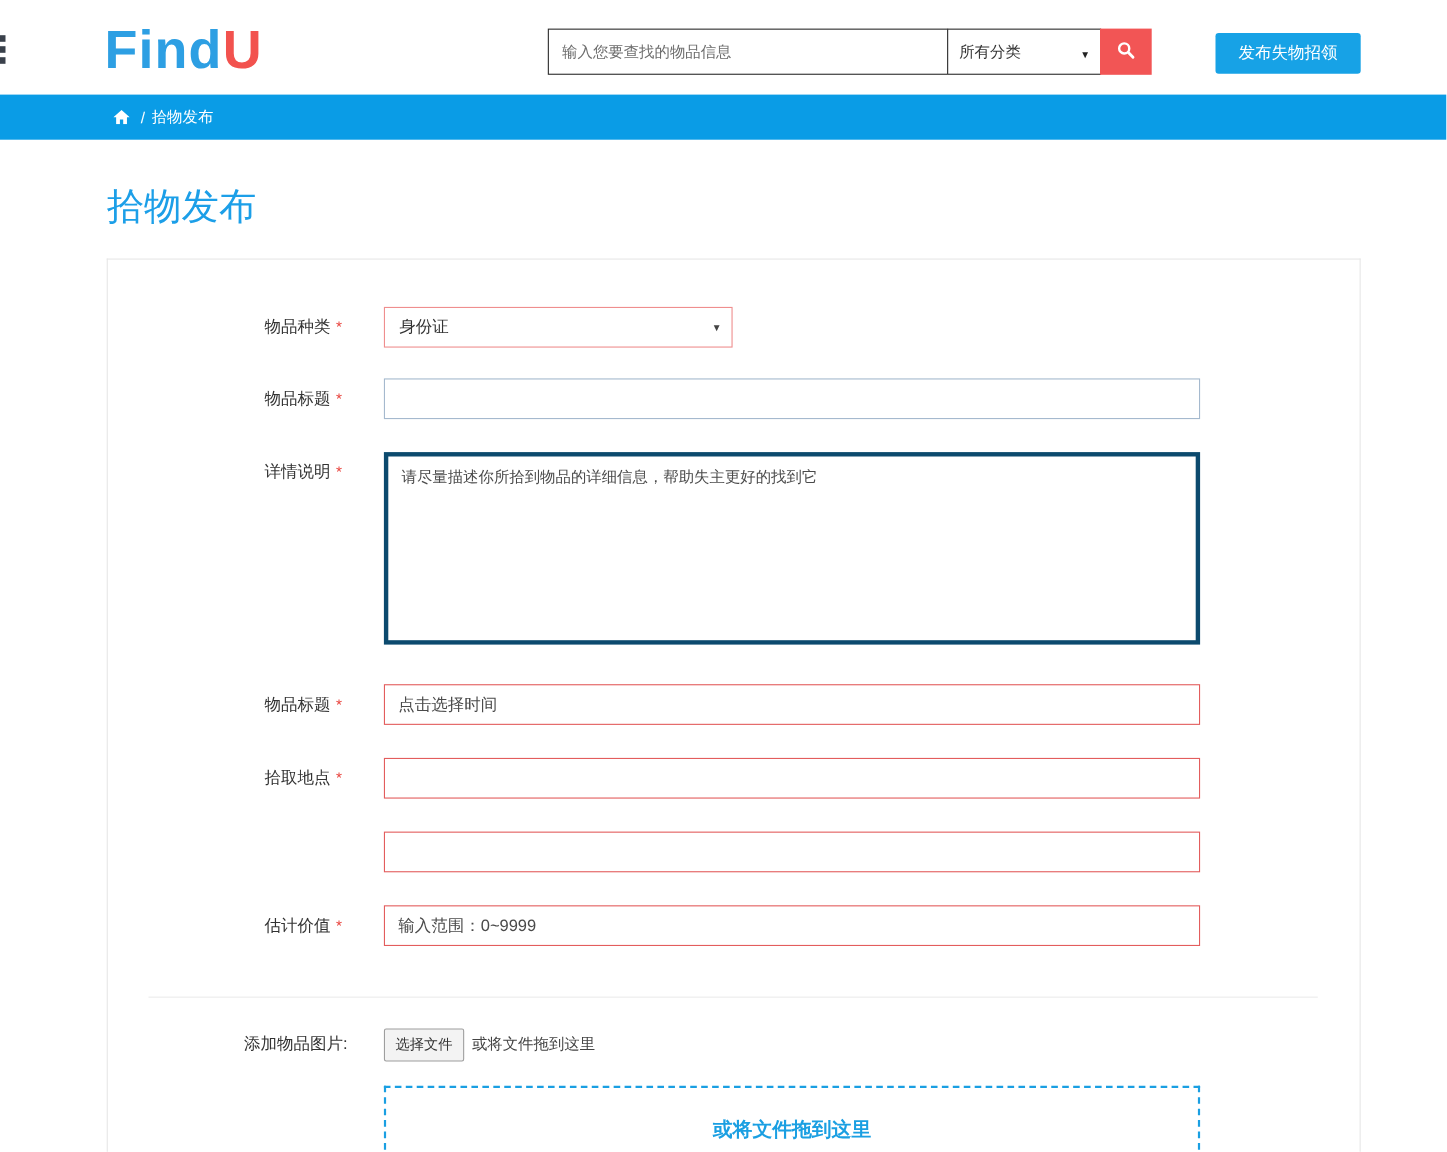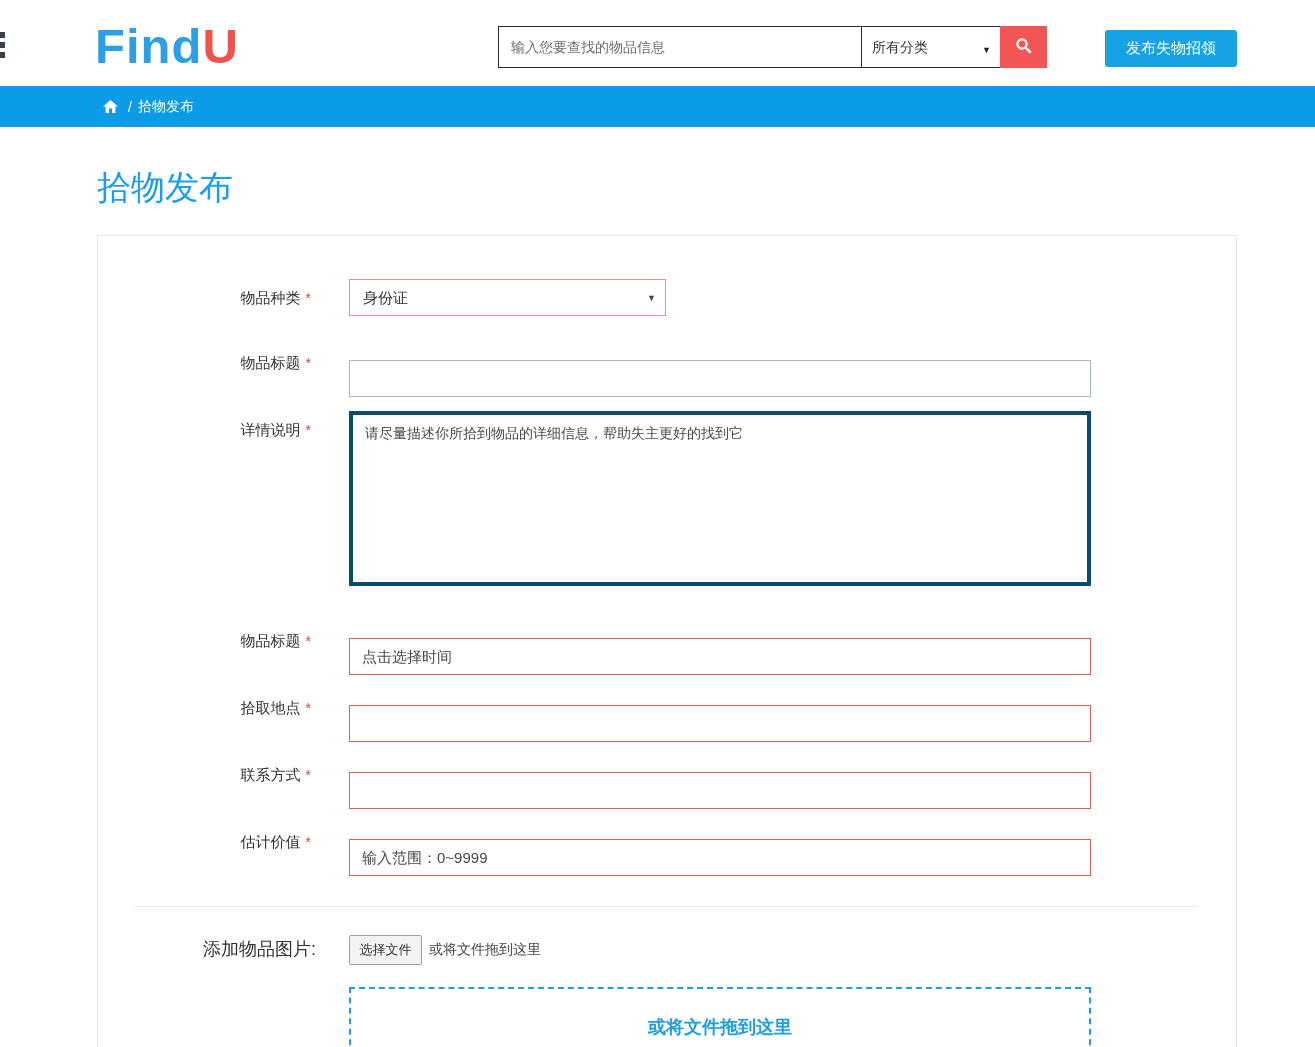--- a/index.html
+++ b/index.html
@@ -50,21 +50,21 @@
                 color:#1c9fe8; }
 
   
   .panel { position:absolute; left:97px; top:207px; width:1140px; height:840px;
            background:#fff; border:1px solid #e7e7e7; border-bottom:none; }
   .row { position:absolute; left:0; width:100%; }
   .flabel { position:absolute; left:0; top:0; width:213px; text-align:right;
             font-size:15px; color:#333; line-height:37px; white-space:nowrap; }
   .req { color:#e8403a; margin-left:5px; font-size:14px; }
 
-  .fld { position:absolute; left:251px; top:16px; width:742px; height:37px;
+  .fld { position:absolute; left:251px; top:0; width:742px; height:37px;
          border:1px solid #e35d5d; padding:0 12px; font-size:15px; color:#333;
          outline:none; background:#fff; border-radius:0;
          font-family:"Liberation Sans","DejaVu Sans",sans-serif; }
   .fld::placeholder { color:#4a4a4a; opacity:1; }
   .fld.blue-border { border-color:#a5b9ce; }
 
   .type-select-wrap { position:absolute; left:251px; top:0; width:317px; height:37px; }
   .type-select { width:100%; height:100%; border:1px solid #ef8e8e; background:#fff;
                  appearance:none; -webkit-appearance:none; padding:0 26px 0 13px;
                  font-size:15px; color:#333; outline:none; border-radius:0;
@@ -74,21 +74,21 @@
   .fld-textarea { position:absolute; left:251px; top:0; width:742px; height:175px;
                   border:4px solid #0c4a6e; padding:10px 12px; font-size:14px; color:#333;
                   outline:none; resize:none; background:#fff;
                   font-family:"Liberation Sans","DejaVu Sans",sans-serif; }
   .fld-textarea::placeholder { color:#4a4a4a; opacity:1; }
 
   .divider { position:absolute; left:37px; top:670px; width:1063px; height:0;
              border-top:1px solid #ebebeb; }
 
   .upload-label { position:absolute; left:0; top:0; width:218px; text-align:right;
-                  font-size:18px; color:#333; line-height:29px; white-space:nowrap; }
+                  font-size:15px; color:#333; line-height:29px; white-space:nowrap; }
   .file-btn { position:absolute; left:251px; top:0; width:73px; height:30px;
               background:#f3f3f3; border:1px solid #9e9e9e; border-radius:2px;
               font-size:13px; color:#333; cursor:pointer;
               font-family:"Liberation Sans","DejaVu Sans",sans-serif; }
   .file-status { position:absolute; left:331px; top:0; font-size:14px; color:#444;
                  line-height:29px; }
 
   .drop-area { position:absolute; left:251px; top:751px; width:742px; height:79px;
                border:2px dashed #1a9fe2; display:flex; align-items:center;
                justify-content:center; cursor:pointer; }
@@ -172,21 +172,20 @@
       <div class="flabel"><span>物品标题</span><span class="req">*</span></div>
       <input class="fld" type="text" placeholder="点击选择时间" style="">
     </div>
 
     <div class="row" style="top:453px; height:37px;">
       <div class="flabel"><span>拾取地点</span><span class="req">*</span></div>
       <input class="fld" type="text" style="">
     </div>
 
     <div class="row" style="top:520px; height:37px;">
-      <div class="flabel"><span>联系方式</span><span class="req">*</span></div>
       <input class="fld" type="text" style="">
     </div>
 
     <div class="row" style="top:587px; height:37px;">
       <div class="flabel"><span>估计价值</span><span class="req">*</span></div>
       <input class="fld" type="text" placeholder="输入范围：0~9999" style="">
     </div>
 
     <div class="divider"></div>
 

